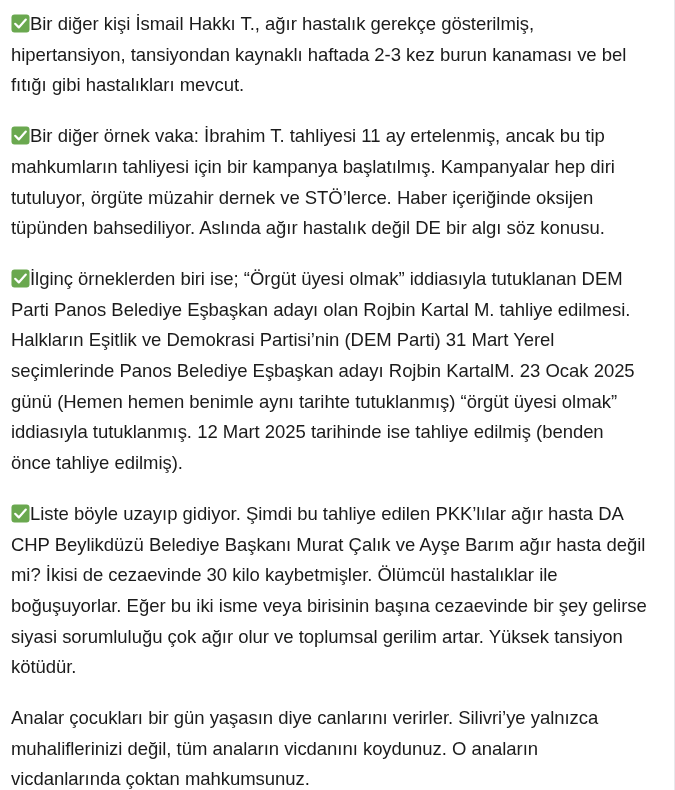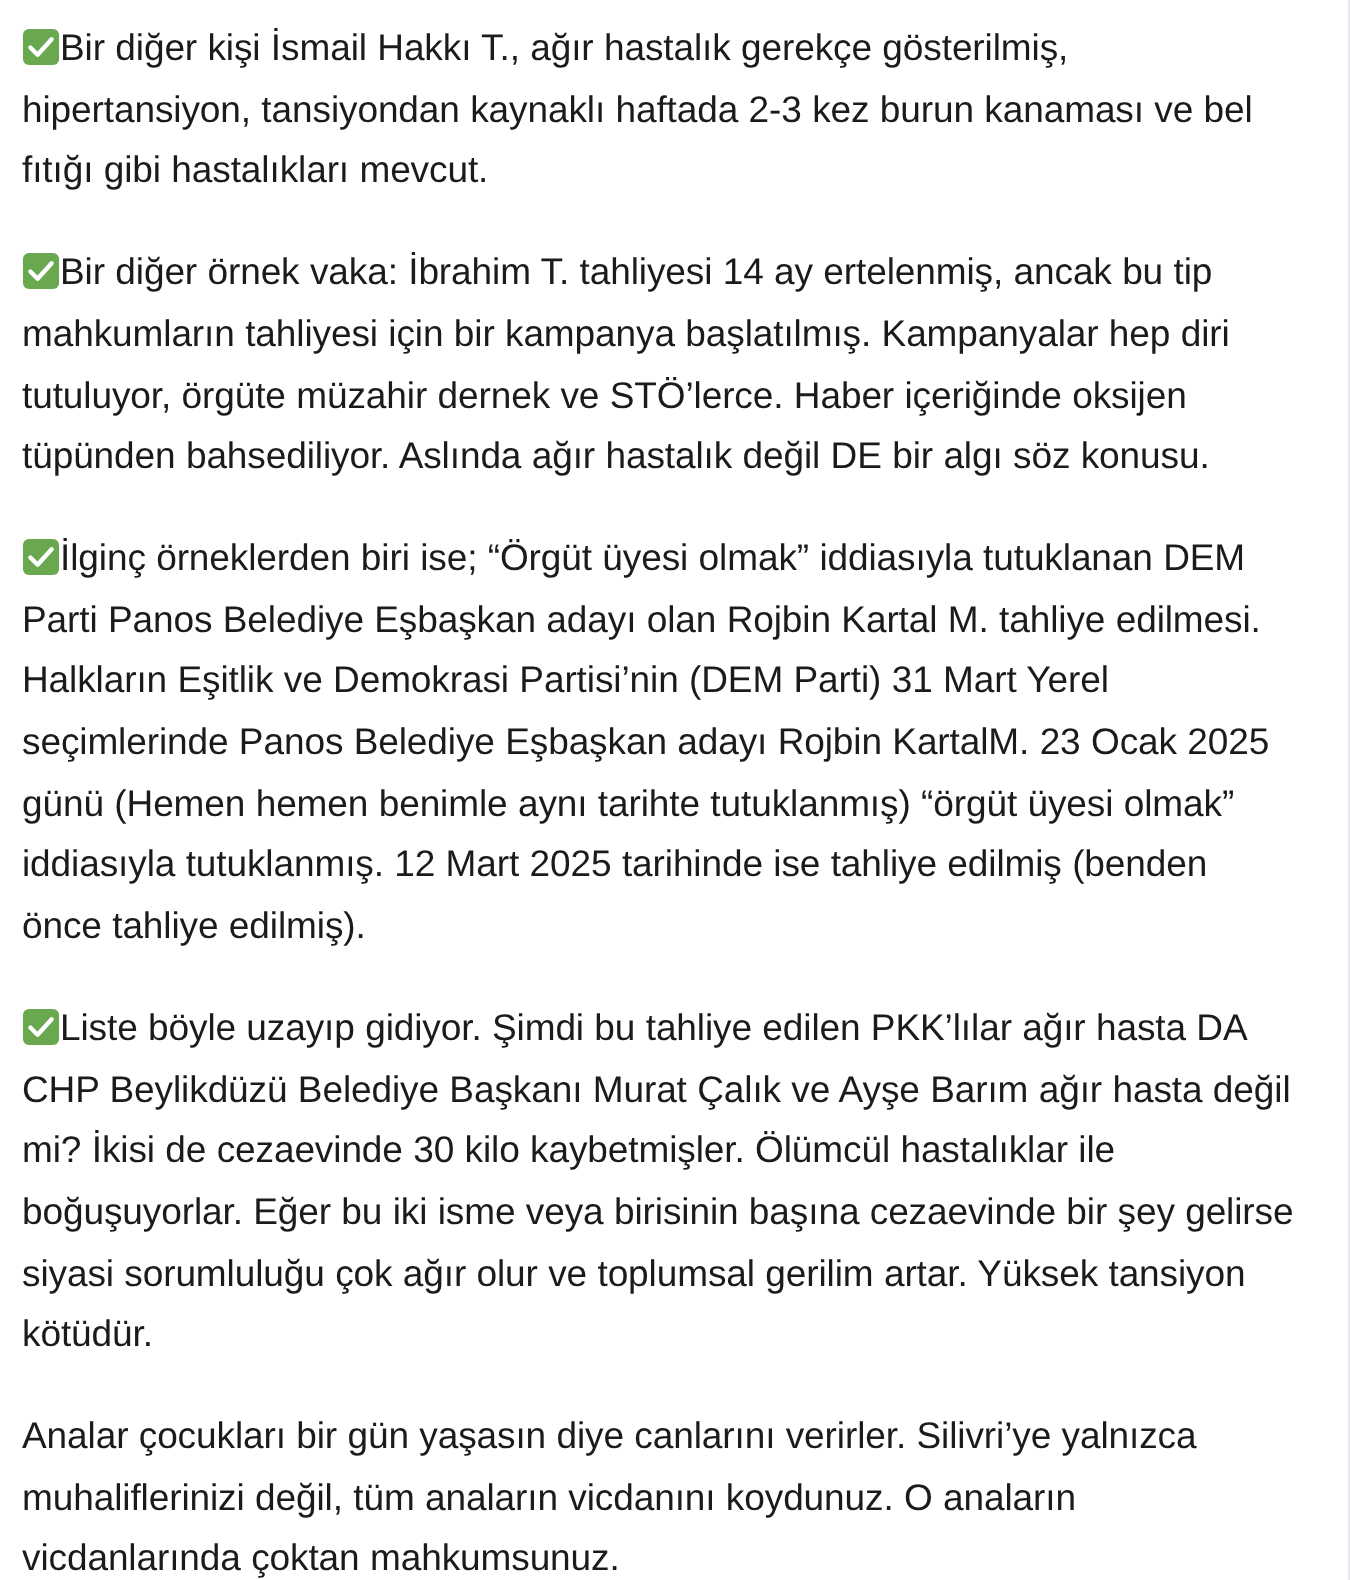--- a/index.html
+++ b/index.html
@@ -62,21 +62,21 @@
 
 <div class="page">
   <div class="article" id="article">
       <p class="para"><span class="check-icon"><svg viewBox="0 0 20 20" xmlns="http://www.w3.org/2000/svg">
             <rect x="0.5" y="0.5" width="19" height="19" rx="3.2" ry="3.2" fill="#6aa84f"></rect>
             <path d="M4.4 10.3 L8.2 14.1 L15.6 5.9" fill="none" stroke="#ffffff" stroke-width="2.3" stroke-linecap="round" stroke-linejoin="round"></path>
           </svg></span><span>Bir diğer kişi İsmail Hakkı T., ağır hastalık gerekçe gösterilmiş, hipertansiyon, tansiyondan kaynaklı haftada 2-3 kez burun kanaması ve bel fıtığı gibi hastalıkları mevcut.</span></p>
       <p class="para"><span class="check-icon"><svg viewBox="0 0 20 20" xmlns="http://www.w3.org/2000/svg">
             <rect x="0.5" y="0.5" width="19" height="19" rx="3.2" ry="3.2" fill="#6aa84f"></rect>
             <path d="M4.4 10.3 L8.2 14.1 L15.6 5.9" fill="none" stroke="#ffffff" stroke-width="2.3" stroke-linecap="round" stroke-linejoin="round"></path>
-          </svg></span><span>Bir diğer örnek vaka: İbrahim T. tahliyesi 14 ay ertelenmiş, ancak bu tip mahkumların tahliyesi için bir kampanya başlatılmış. Kampanyalar hep diri tutuluyor, örgüte müzahir dernek ve STÖ’lerce. Haber içeriğinde oksijen tüpünden bahsediliyor. Aslında ağır hastalık değil DE bir algı söz konusu.</span></p>
+          </svg></span><span>Bir diğer örnek vaka: İbrahim T. tahliyesi 11 ay ertelenmiş, ancak bu tip mahkumların tahliyesi için bir kampanya başlatılmış. Kampanyalar hep diri tutuluyor, örgüte müzahir dernek ve STÖ’lerce. Haber içeriğinde oksijen tüpünden bahsediliyor. Aslında ağır hastalık değil DE bir algı söz konusu.</span></p>
       <p class="para"><span class="check-icon"><svg viewBox="0 0 20 20" xmlns="http://www.w3.org/2000/svg">
             <rect x="0.5" y="0.5" width="19" height="19" rx="3.2" ry="3.2" fill="#6aa84f"></rect>
             <path d="M4.4 10.3 L8.2 14.1 L15.6 5.9" fill="none" stroke="#ffffff" stroke-width="2.3" stroke-linecap="round" stroke-linejoin="round"></path>
           </svg></span><span>İlginç örneklerden biri ise; “Örgüt üyesi olmak” iddiasıyla tutuklanan DEM Parti Panos Belediye Eşbaşkan adayı olan Rojbin Kartal M. tahliye edilmesi. Halkların Eşitlik ve Demokrasi Partisi’nin (DEM Parti) 31 Mart Yerel seçimlerinde Panos Belediye Eşbaşkan adayı Rojbin KartalM. 23 Ocak 2025 günü (Hemen hemen benimle aynı tarihte tutuklanmış) “örgüt üyesi olmak” iddiasıyla tutuklanmış. 12 Mart 2025 tarihinde ise tahliye edilmiş (benden önce tahliye edilmiş).</span></p>
       <p class="para"><span class="check-icon"><svg viewBox="0 0 20 20" xmlns="http://www.w3.org/2000/svg">
             <rect x="0.5" y="0.5" width="19" height="19" rx="3.2" ry="3.2" fill="#6aa84f"></rect>
             <path d="M4.4 10.3 L8.2 14.1 L15.6 5.9" fill="none" stroke="#ffffff" stroke-width="2.3" stroke-linecap="round" stroke-linejoin="round"></path>
           </svg></span><span>Liste böyle uzayıp gidiyor. Şimdi bu tahliye edilen PKK’lılar ağır hasta DA CHP Beylikdüzü Belediye Başkanı Murat Çalık ve Ayşe Barım ağır hasta değil mi? İkisi de cezaevinde 30 kilo kaybetmişler. Ölümcül hastalıklar ile boğuşuyorlar. Eğer bu iki isme veya birisinin başına cezaevinde bir şey gelirse siyasi sorumluluğu çok ağır olur ve toplumsal gerilim artar. Yüksek tansiyon kötüdür.</span></p>
       <p class="para"><span>Analar çocukları bir gün yaşasın diye canlarını verirler. Silivri’ye yalnızca muhaliflerinizi değil, tüm anaların vicdanını koydunuz. O anaların vicdanlarında çoktan mahkumsunuz.</span></p>
     </div>

